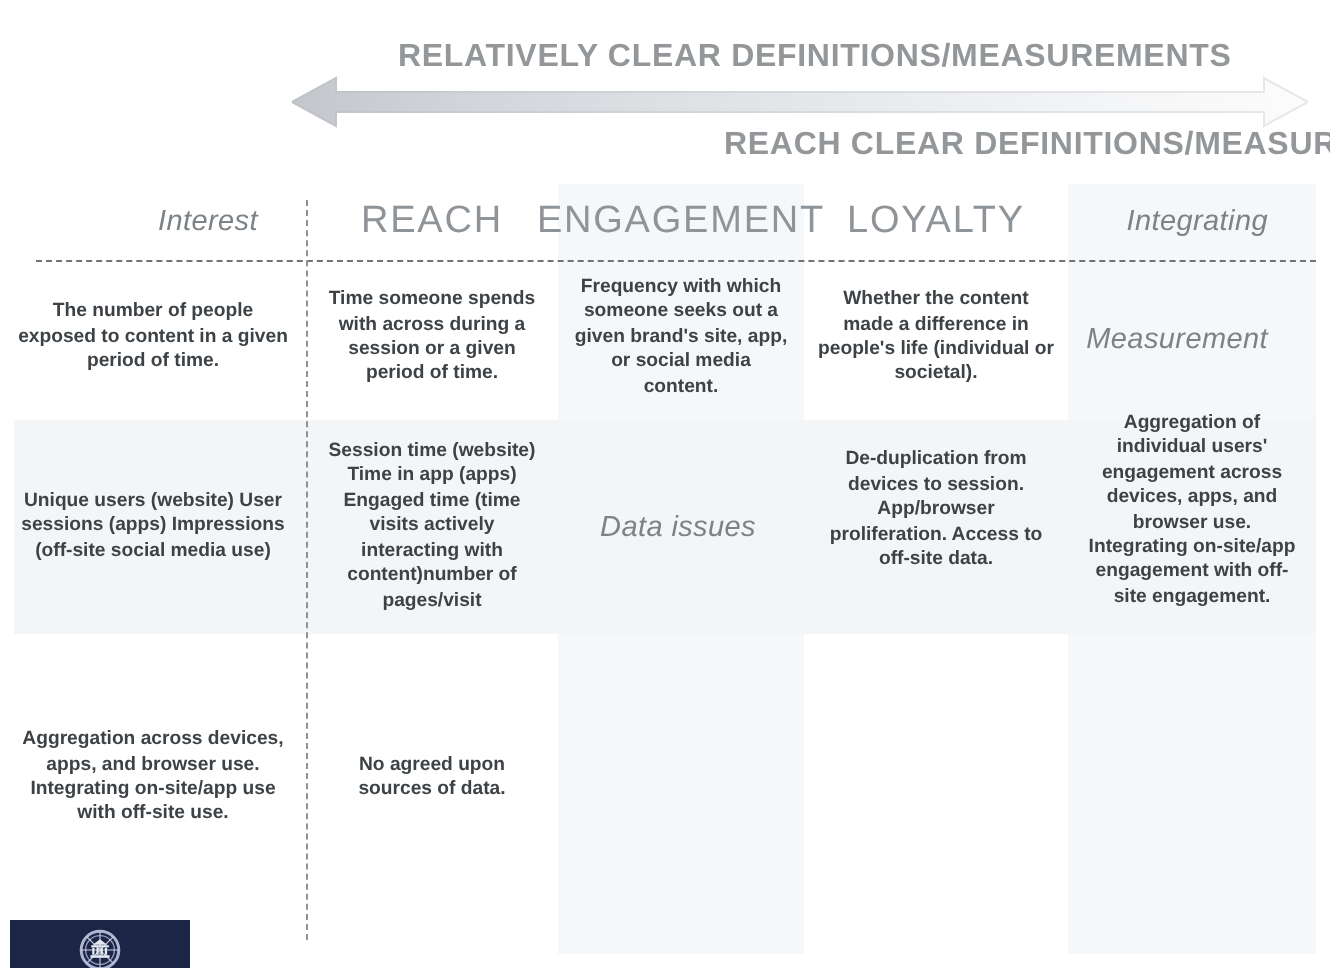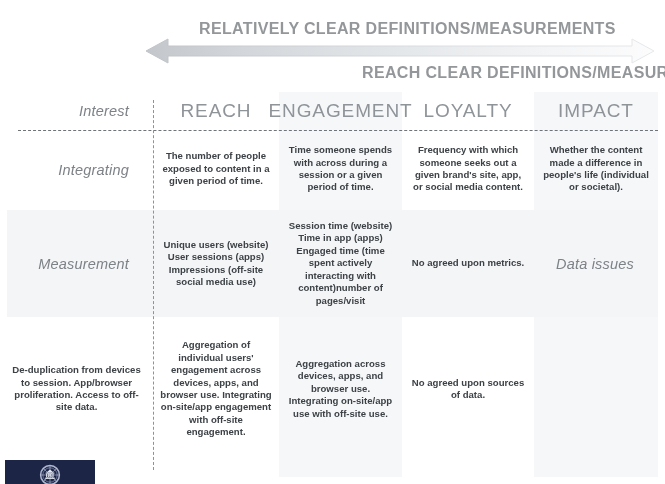--- a/index.html
+++ b/index.html
@@ -193,23 +193,20 @@
     </div>
     <div class="cell">
       <span class="col-header">REACH</span>
     </div>
     <div class="cell">
       <span class="col-header">ENGAGEMENT</span>
     </div>
     <div class="cell">
       <span class="col-header">LOYALTY</span>
     </div>
-    <div class="cell">
-      <span class="col-header">IMPACT</span>
-    </div>
 
     <div class="cell label-cell row-definition">
       <span class="row-label">Integrating</span>
     </div>
     <div class="cell row-definition">
       <span class="cell-text">The number of people exposed to content in a given period of time.</span>
     </div>
     <div class="cell row-definition">
       <span class="cell-text">Time someone spends with across during a session or a given period of time.</span>
     </div>
@@ -220,24 +217,21 @@
       <span class="cell-text">Whether the content made a difference in people's life (individual or societal).</span>
     </div>
 
     <div class="cell label-cell row-measurement">
       <span class="row-label">Measurement</span>
     </div>
     <div class="cell row-measurement">
       <span class="cell-text">Unique users (website) User sessions (apps) Impressions (off-site social media use)</span>
     </div>
     <div class="cell row-measurement">
-      <span class="cell-text">Session time (website) Time in app (apps) Engaged time (time spent actively interacting with content)number of pages/visit</span>
-    </div>
-    <div class="cell row-measurement">
-      <span class="cell-text">No agreed upon metrics.</span>
+      <span class="cell-text">Session time (website) Time in app (apps) Engaged time (time visits actively interacting with content)number of pages/visit</span>
     </div>
 
     <div class="cell label-cell row-issues">
       <span class="row-label">Data issues</span>
     </div>
     <div class="cell row-issues">
       <span class="cell-text">De-duplication from devices to session. App/browser proliferation. Access to off-site data.</span>
     </div>
     <div class="cell row-issues">
       <span class="cell-text">Aggregation of individual users' engagement across devices, apps, and browser use. Integrating on-site/app engagement with off-site engagement.</span>

